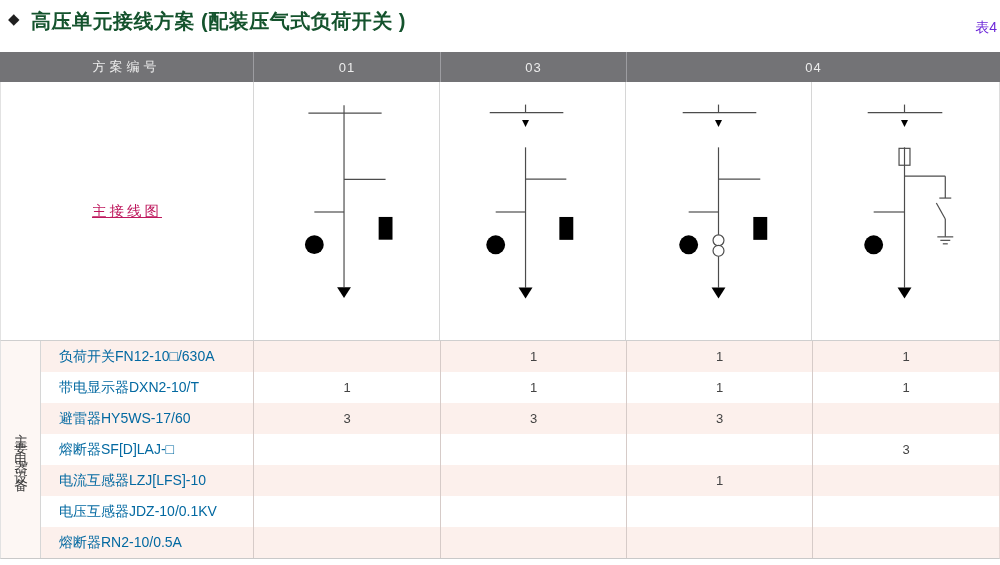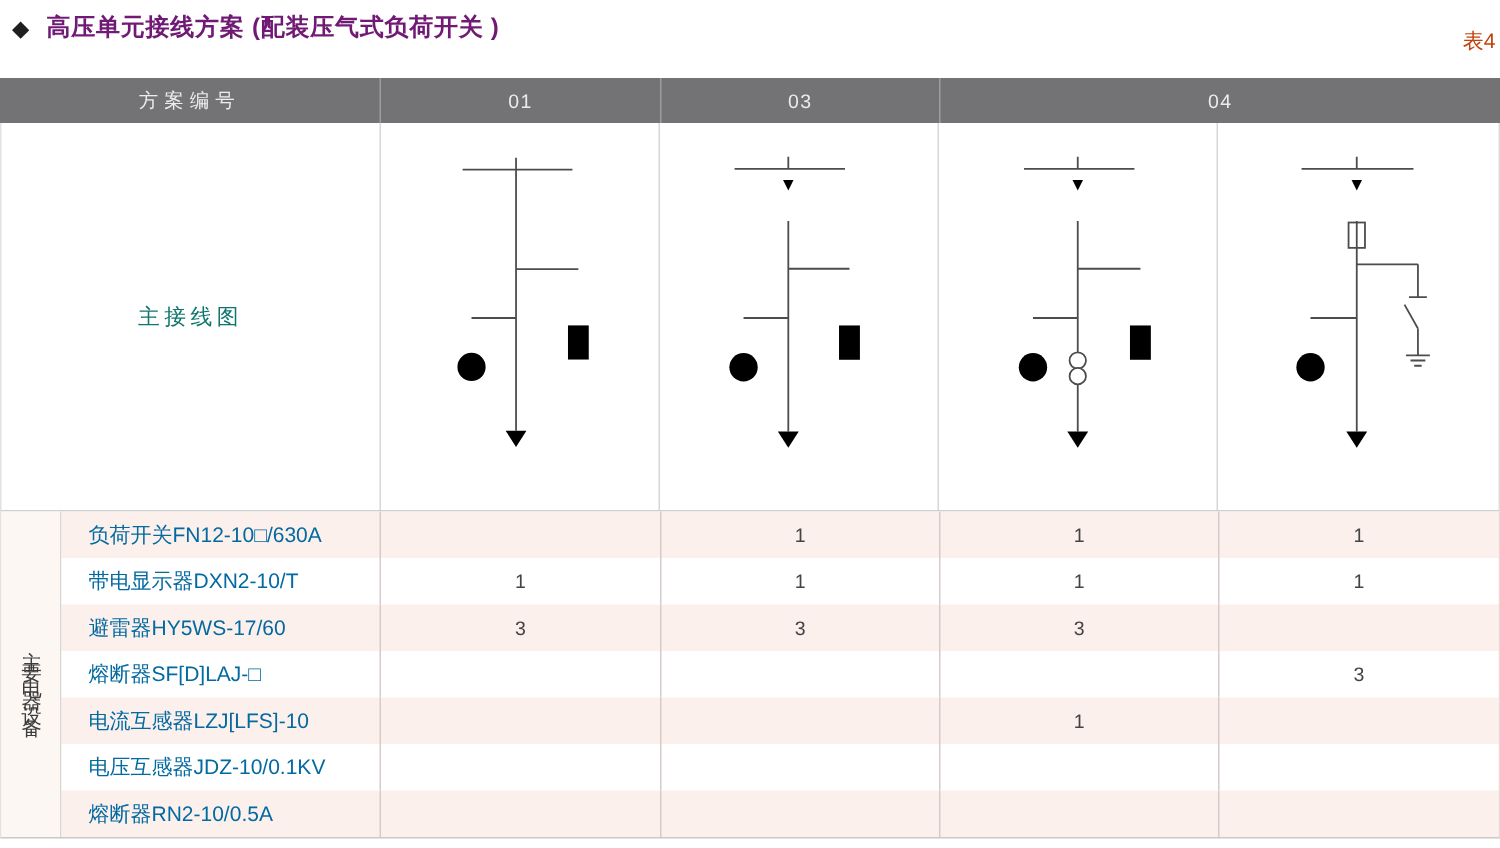--- a/index.html
+++ b/index.html
@@ -4,33 +4,33 @@
 <style>
   html,body{margin:0;padding:0;}
   body{
     width:1000px;height:565px;position:relative;background:#ffffff;
     font-family:"Liberation Sans","DejaVu Sans",sans-serif;
     -webkit-font-smoothing:antialiased;color:#333;overflow:hidden;
   }
   
   .titlebar{position:absolute;top:6px;left:0;width:100%;height:40px;}
   .diamond{position:absolute;left:8px;top:4px;font-size:15px;color:#1f1f1f;}
-  .title-text{position:absolute;left:31px;top:2px;font-size:16px;font-weight:bold;color:#701a75;letter-spacing:0.5px;}
-  .table-tag{position:absolute;right:3px;top:13px;font-size:14px;color:#c2410c;}
+  .title-text{position:absolute;left:31px;top:2px;font-size:20px;font-weight:bold;color:#14532d;letter-spacing:0.5px;}
+  .table-tag{position:absolute;right:3px;top:13px;font-size:14px;color:#6d28d9;}
   
   .table{position:absolute;top:52px;left:0;width:1000px;}
   .thead{display:flex;height:30px;background:#737376;}
   .th{display:flex;align-items:center;justify-content:center;color:#ececec;font-size:13px;}
   .th0{width:253px;letter-spacing:4px;}
   .thc{width:186px;border-left:1px solid #9d9da1;box-sizing:border-box;letter-spacing:1px;}
   .thc1{width:187px;}
   .thc4{flex:1;}
   
   .drow{display:flex;height:259px;border-bottom:1px solid #cfcfcf;border-left:1px solid #e2e2e2;border-right:1px solid #dcdcdc;box-sizing:border-box;background:#fff;}
-  .dlabel{width:252px;display:flex;align-items:center;justify-content:center;font-size:14.5px;color:#0f766e;letter-spacing:3px;}
+  .dlabel{width:252px;display:flex;align-items:center;justify-content:center;font-size:14.5px;color:#be185d;letter-spacing:3px;text-decoration:underline;}
   .dcell{width:186px;border-left:1px solid #d6d6d6;box-sizing:border-box;display:flex;align-items:flex-start;justify-content:center;}
   .dcell4{flex:1;}
   
   .equip{display:flex;height:218px;border-bottom:1px solid #c9c9c9;border-left:1px solid #e2e2e2;border-right:1px solid #e8d9d5;box-sizing:border-box;}
   .strip{width:40px;background:#fdf7f4;border-right:1px solid #d6d6d6;box-sizing:border-box;display:flex;align-items:center;justify-content:center;}
   .strip-text{writing-mode:vertical-lr;text-orientation:upright;font-size:13.5px;color:#3c3c3c;letter-spacing:9px;}
   .rows{flex:1;display:flex;flex-direction:column;}
   .erow{flex:1;display:flex;background:#ffffff;}
   .erow.pink{background:#fcf0ec;}
   .ename{width:212px;display:flex;align-items:center;padding-left:18px;box-sizing:border-box;font-size:14px;color:#0369a1;}

